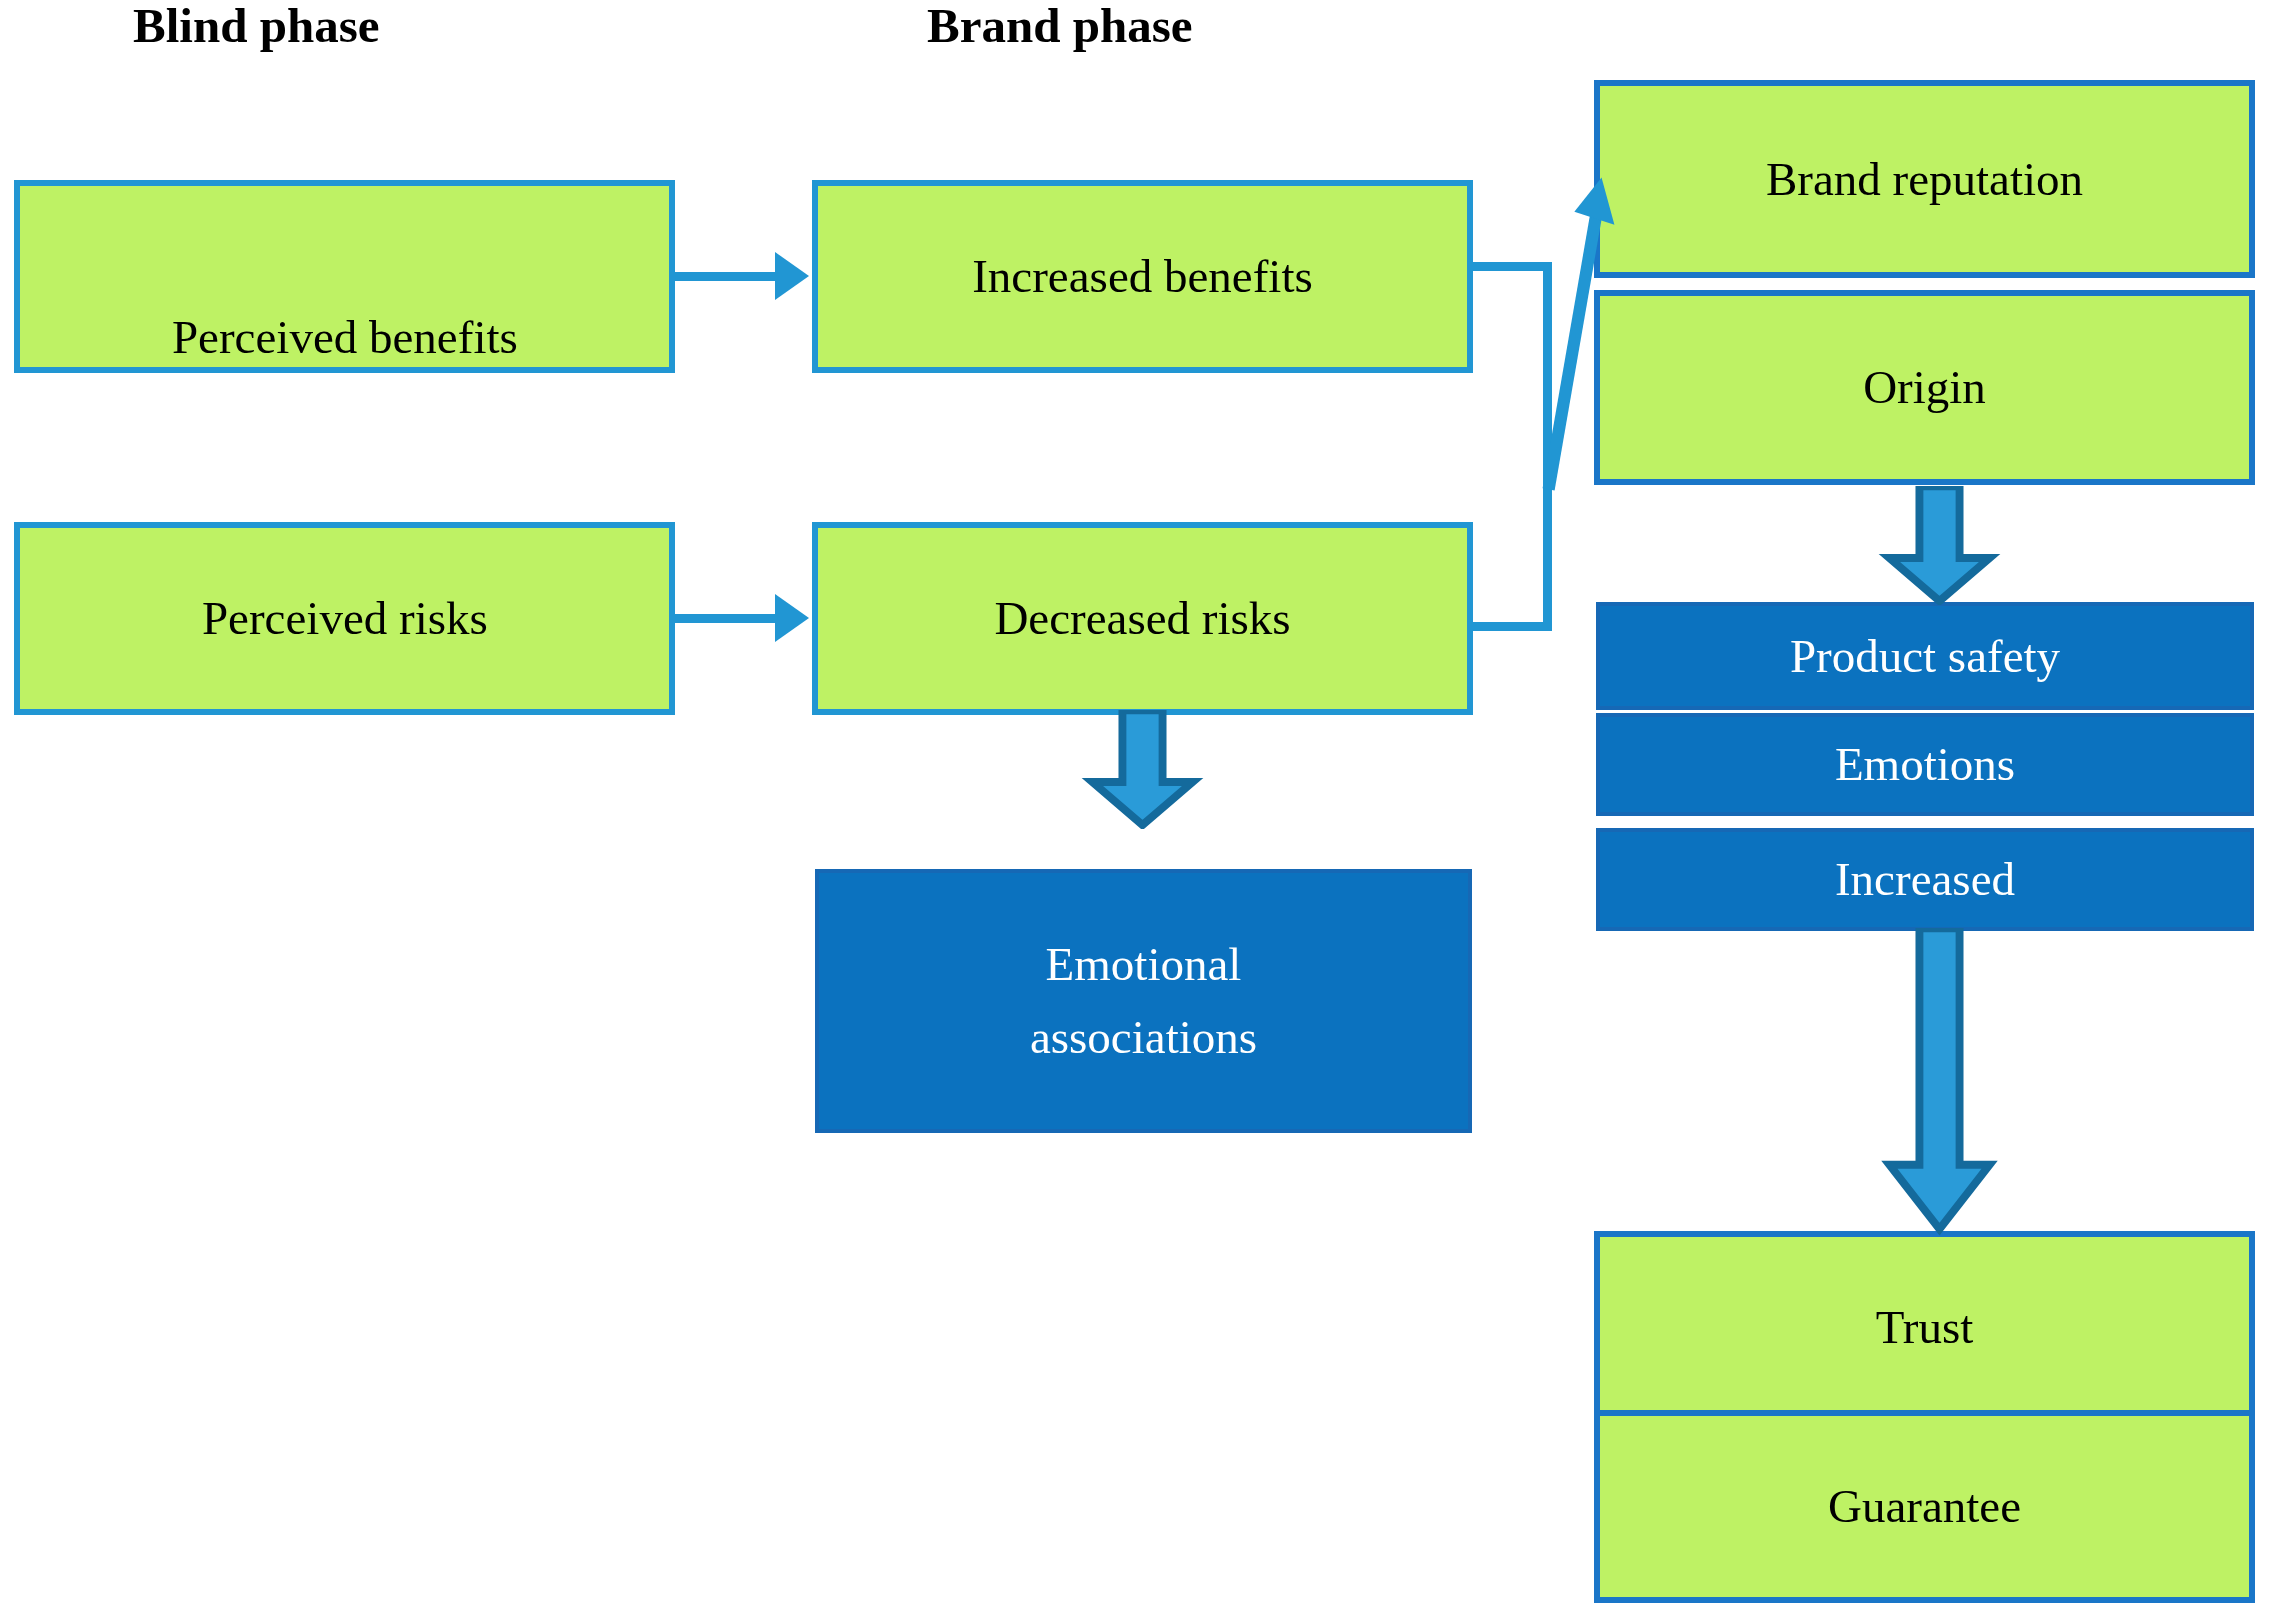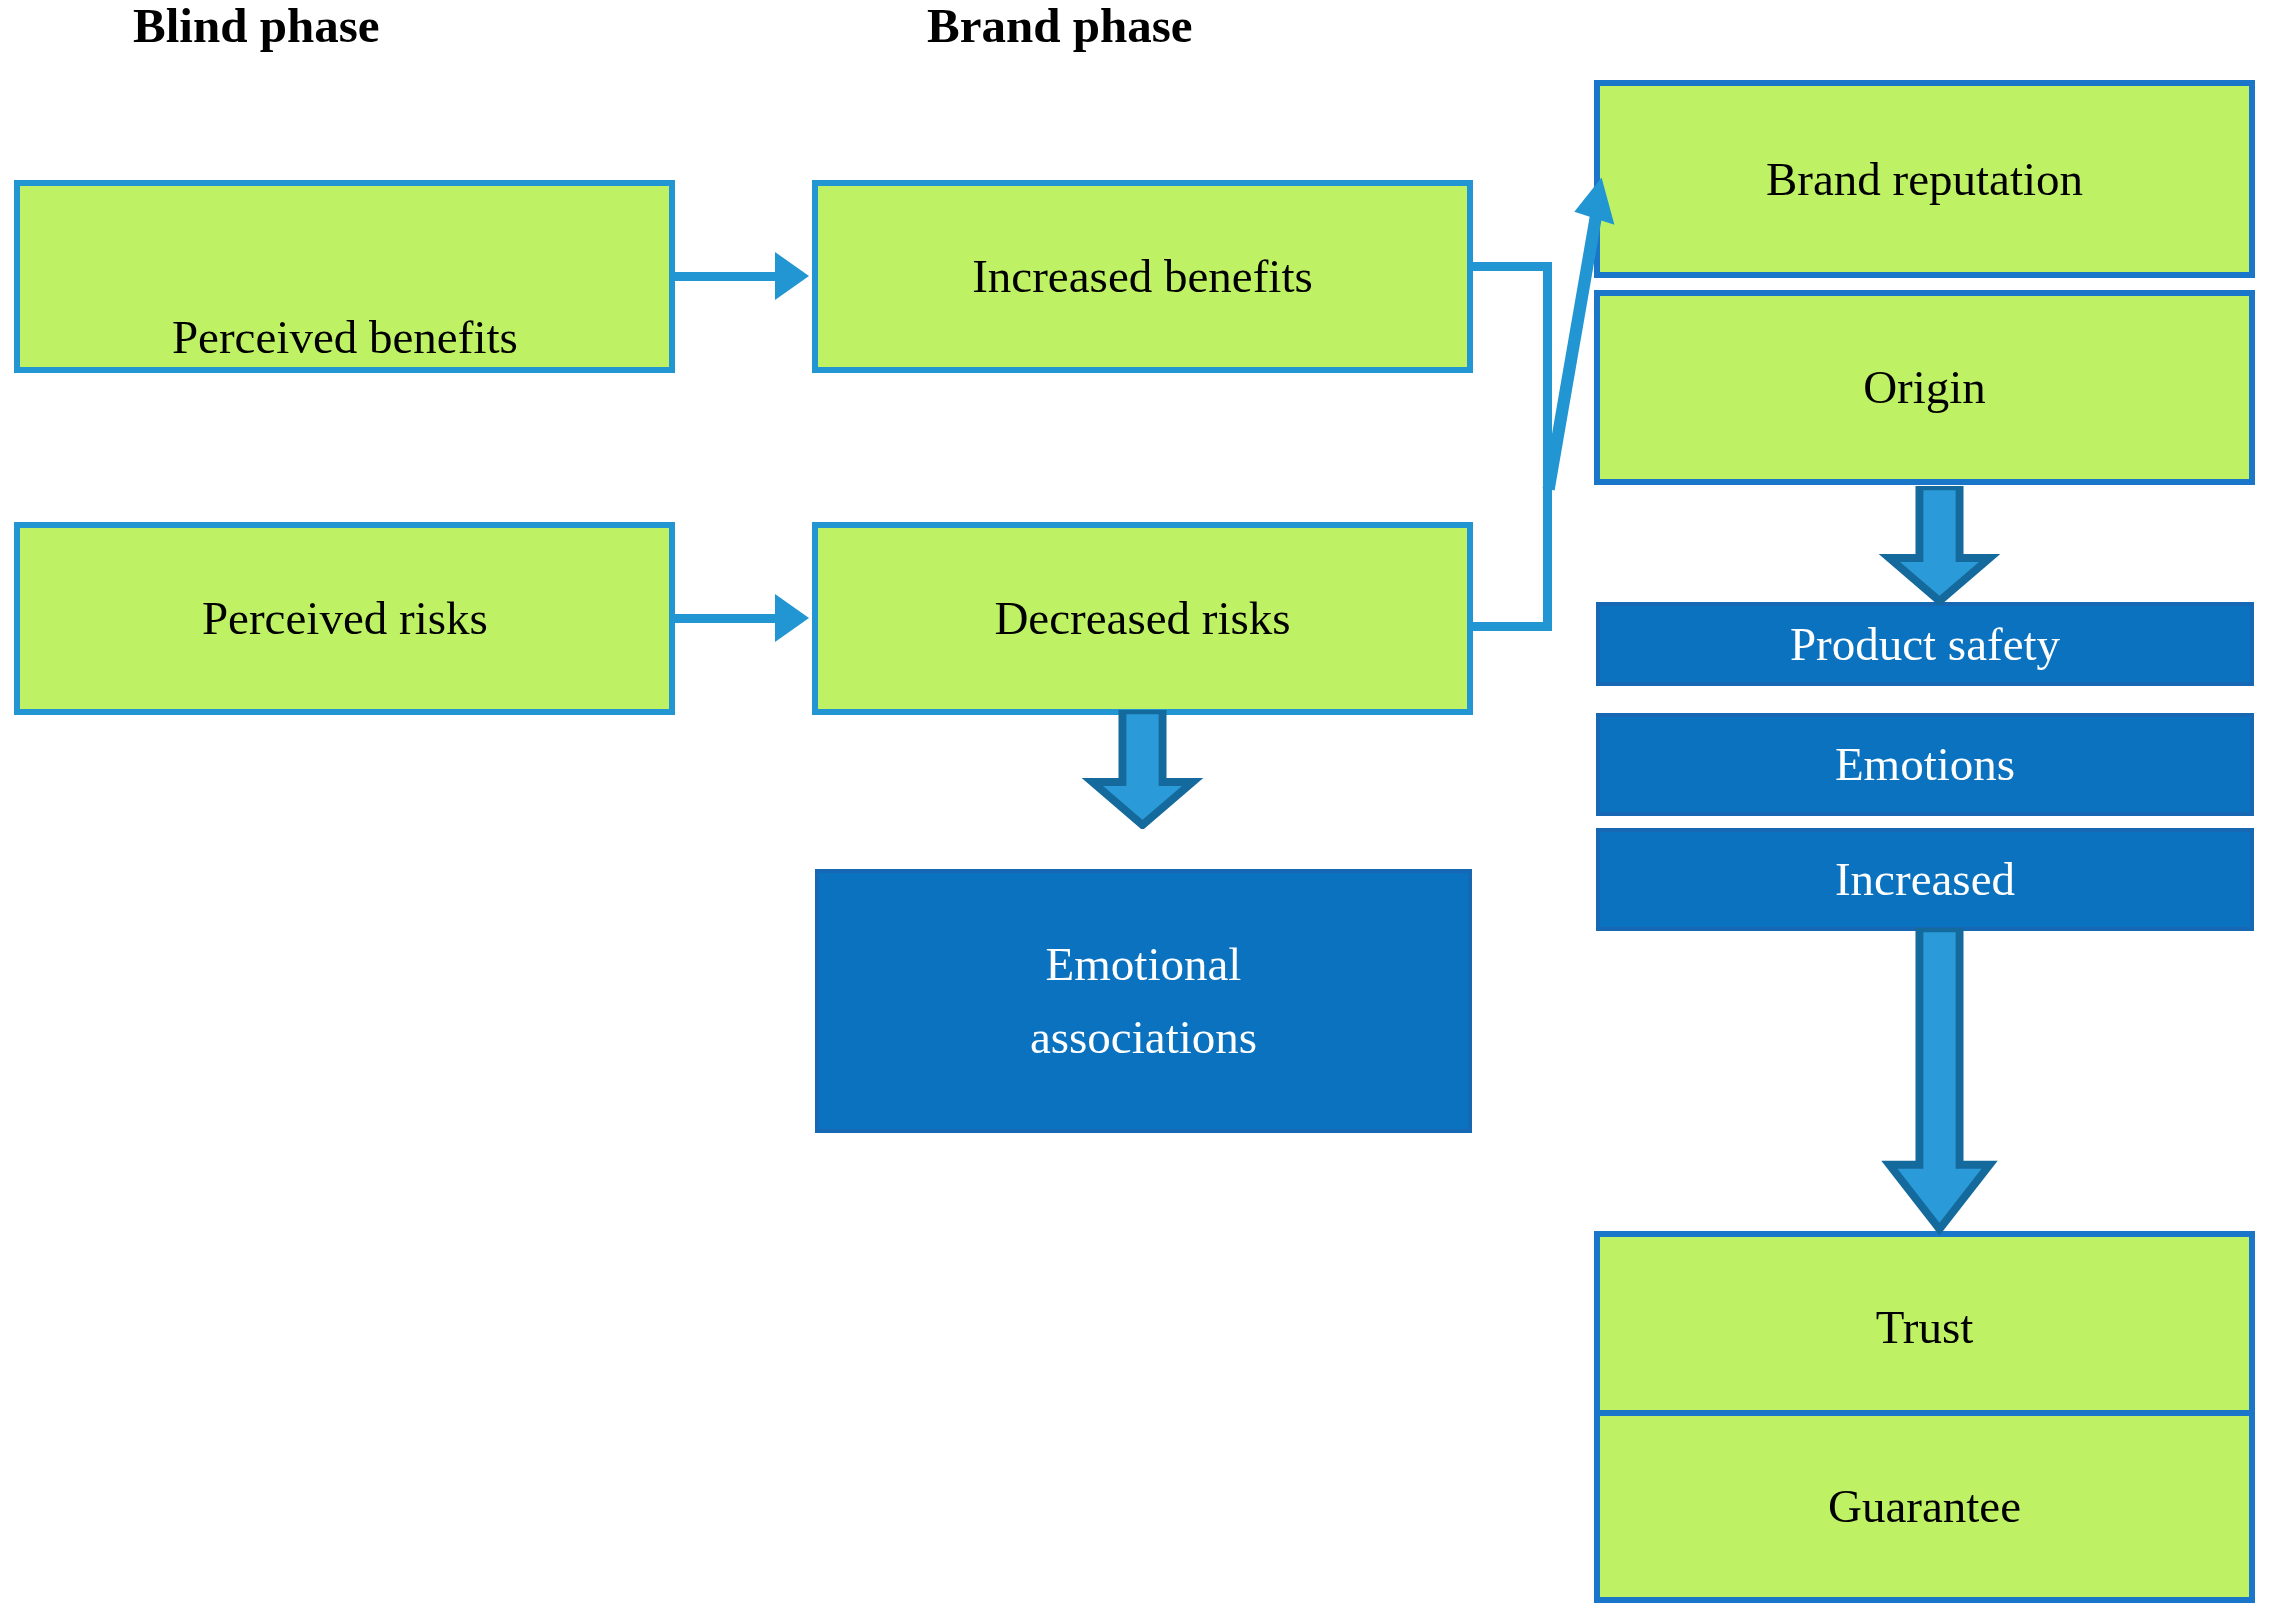--- a/index.html
+++ b/index.html
@@ -115,21 +115,21 @@
   </div>
 
   <div class="box outline deep" style="left:1594px; top:80px; width:661px; height:198px;">
     <span>Brand reputation</span>
   </div>
 
   <div class="box outline deep" style="left:1594px; top:290px; width:661px; height:195px;">
     <span>Origin</span>
   </div>
 
-  <div class="box filled" style="left:1596px; top:602px; width:658px; height:84px;">
+  <div class="box filled" style="left:1596px; top:602px; width:658px; height:108px;">
     <span>Product safety</span>
   </div>
 
   <div class="box filled" style="left:1596px; top:713px; width:658px; height:103px;">
     <span>Emotions</span>
   </div>
 
   <div class="box filled" style="left:1596px; top:828px; width:658px; height:103px;">
     <span>Increased</span>
   </div>

